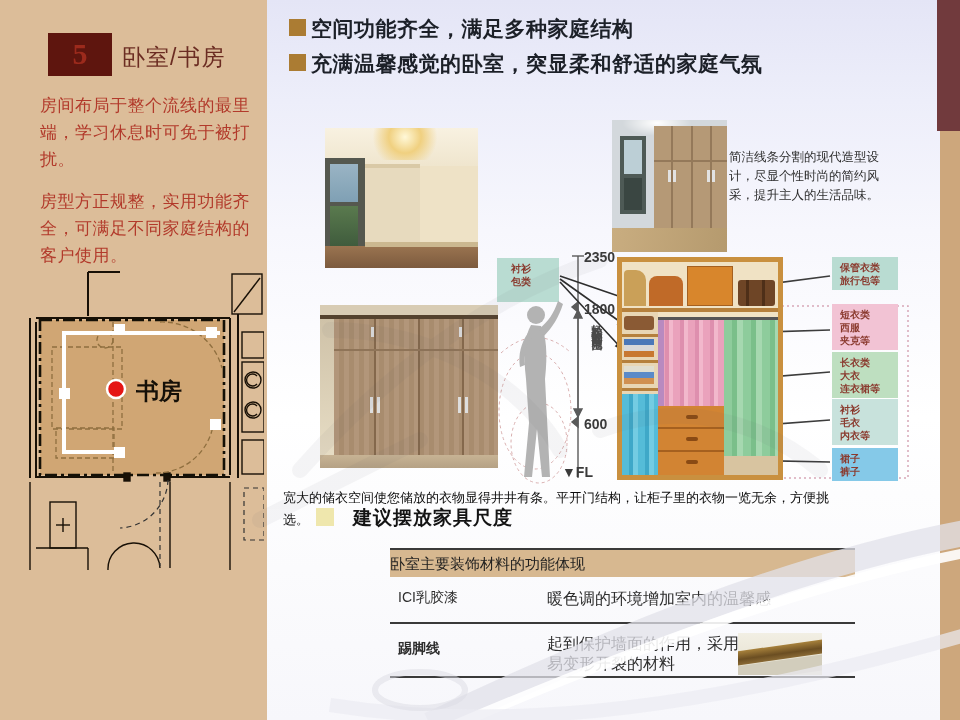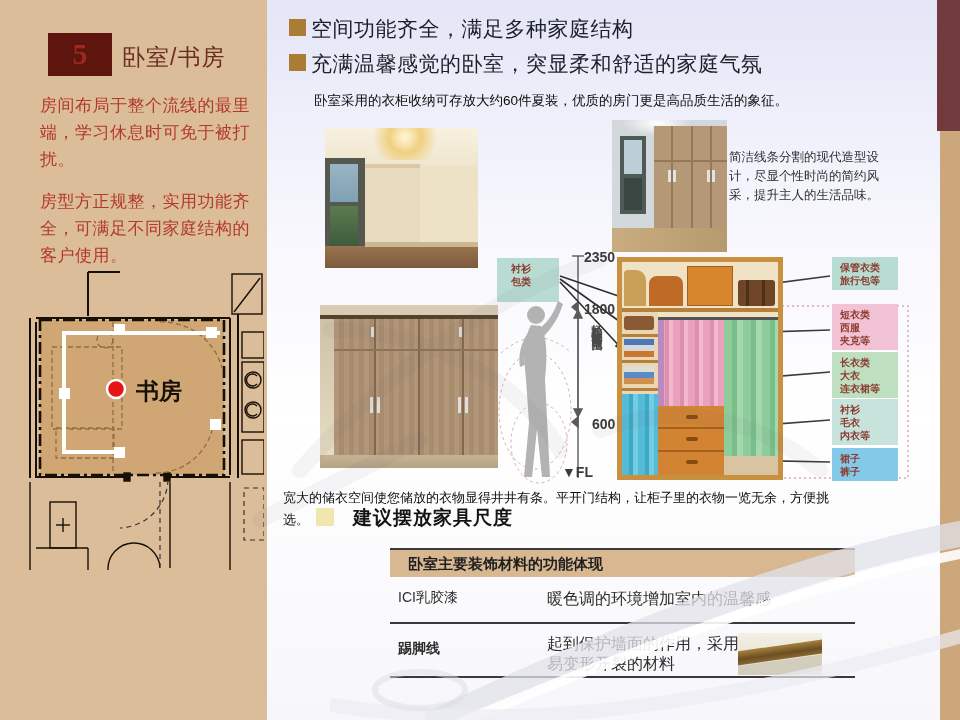--- a/index.html
+++ b/index.html
@@ -9,36 +9,36 @@
   .abs{position:absolute;}
   
   .sidebar{left:0;top:0;width:267px;height:720px;background:#dcbd99;}
   .numbox{left:48px;top:33px;width:64px;height:43px;background:#5e150e;
     color:#9c2a1c;font-size:30px;font-weight:bold;text-align:center;line-height:42px;
     font-family:"Liberation Serif","DejaVu Serif",serif;}
   .sidetitle{left:122px;top:42px;font-size:23px;color:#6b2c22;letter-spacing:1px;}
   .sidepara{left:40px;width:224px;font-size:17px;line-height:27px;color:#b23a2b;letter-spacing:.5px;}
   
   .bullet{width:17px;height:17px;background:#ab7c33;}
-  .h1{left:311px;top:15px;font-size:21px;font-weight:normal;color:#1c2028;letter-spacing:.5px;}
+  .h1{left:311px;top:15px;font-size:21px;font-weight:bold;color:#1c2028;letter-spacing:.5px;}
   .introline{left:314px;top:92px;font-size:13.5px;color:#0c0c0c;white-space:nowrap;}
   .note{left:729px;top:148px;width:168px;font-size:12.5px;line-height:19px;color:#2e2e2e;}
   
   .photo{overflow:hidden;}
   
   .dlabel{width:66px;font-size:10px;line-height:13px;font-weight:bold;color:#8a3a2e;
     padding:4px 0 3px 8px;box-sizing:border-box;}
   .dim{font-size:14px;font-weight:bold;color:#3a3a3a;white-space:nowrap;}
   .vtext{writing-mode:vertical-rl;text-orientation:upright;font-size:11px;color:#4a4a4a;
     letter-spacing:2px;font-weight:bold;}
   
   .storline{font-size:13px;color:#0c0c0c;white-space:nowrap;}
   .sughead{font-size:19px;font-weight:bold;color:#141414;letter-spacing:1px;}
   .tline{background:#3a3a3a;height:2px;}
-  .thead{background:#d7b890;color:#1f1f1f;font-size:15px;font-weight:bold;line-height:27px;padding-left:18px;}
+  .thead{background:#d7b890;color:#1f1f1f;font-size:15px;font-weight:normal;line-height:27px;padding-left:0;}
   .tmat{font-size:14px;color:#2e2e2e;}
   .tdesc{font-size:16px;color:#2e2e2e;line-height:20px;padding-left:37px;}
   svg{display:block;}
 </style>
 </head>
 <body>
 
 <div class="slide">
 
   <div class="abs sidebar"></div>
@@ -124,21 +124,20 @@
     <text x="128" y="129" font-size="23" font-weight="bold" fill="#151008">书房</text>
   </svg>
 
   <div class="abs" style="left:937px;top:0;width:23px;height:131px;background:#713a3d;"></div>
   <div class="abs" style="left:940px;top:131px;width:20px;height:589px;background:#cda77c;"></div>
 
   <div class="abs bullet" style="left:289px;top:19px;"></div>
   <div class="abs h1">空间功能齐全，满足多种家庭结构</div>
   <div class="abs bullet" style="left:289px;top:54px;"></div>
   <div class="abs h1" style="top:50px;">充满温馨感觉的卧室，突显柔和舒适的家庭气氛</div>
-  <div class="abs introline">卧室采用的衣柜收纳可存放大约60件夏装，优质的房门更是高品质生活的象征。</div>
 
   <div class="abs photo" style="left:325px;top:128px;width:153px;height:140px;background:#e7dabe;">
     <div class="abs" style="left:0;top:0;width:153px;height:40px;background:linear-gradient(#f8f1e1,#efe5cd);"></div>
     <div class="abs" style="left:40px;top:-14px;width:80px;height:46px;background:radial-gradient(circle,#fff8d8 0%,#f0d080 35%,rgba(240,208,128,0) 70%);"></div>
     <div class="abs" style="left:95px;top:38px;width:58px;height:80px;background:#eee2c6;"></div>
     <div class="abs" style="left:0;top:36px;width:95px;height:4px;background:#d9c9a6;"></div>
     <div class="abs" style="left:0;top:30px;width:40px;height:96px;background:#55584f;">
       <div class="abs" style="left:5px;top:6px;width:28px;height:38px;background:linear-gradient(#9ab4c4,#7fa0b4);"></div>
       <div class="abs" style="left:5px;top:48px;width:28px;height:42px;background:linear-gradient(#5a7a4e,#3e5a3c);"></div>
     </div>
@@ -232,21 +231,21 @@
       <line x1="350" y1="36" x2="197" y2="56"></line>
       <line x1="350" y1="90" x2="192" y2="95"></line>
       <line x1="350" y1="132" x2="278" y2="138"></line>
       <line x1="350" y1="180" x2="190" y2="192"></line>
       <line x1="350" y1="222" x2="160" y2="218"></line>
     </g>
   </svg>
 
   <div class="abs dim" style="left:584px;top:249px;">2350</div>
   <div class="abs dim" style="left:584px;top:301px;">1800</div>
-  <div class="abs dim" style="left:584px;top:416px;margin-left:8px;">600</div>
+  <div class="abs dim" style="left:584px;top:416px;">600</div>
   <div class="abs dim" style="left:562px;top:464px;">▼FL</div>
   <div class="abs vtext" style="left:589px;top:315px;height:100px;">轻松取物的高度范围</div>
 
   <div class="abs photo" style="left:617px;top:257px;width:166px;height:223px;background:#f0e2c4;border:5px solid #c9903f;box-sizing:border-box;">
 
     <div class="abs" style="left:2px;top:8px;width:22px;height:36px;background:#caa058;border-radius:4px 10px 0 0;"></div>
     <div class="abs" style="left:27px;top:14px;width:34px;height:30px;background:#c06a28;border-radius:8px 8px 0 0;"></div>
     <div class="abs" style="left:65px;top:4px;width:46px;height:40px;background:#d8862c;border:1px solid #a5601f;box-sizing:border-box;"></div>
     <div class="abs" style="left:116px;top:18px;width:37px;height:26px;background:#6e4526;border-radius:3px;">
       <div class="abs" style="left:8px;top:0;width:3px;height:26px;background:#4e2f18;"></div>

